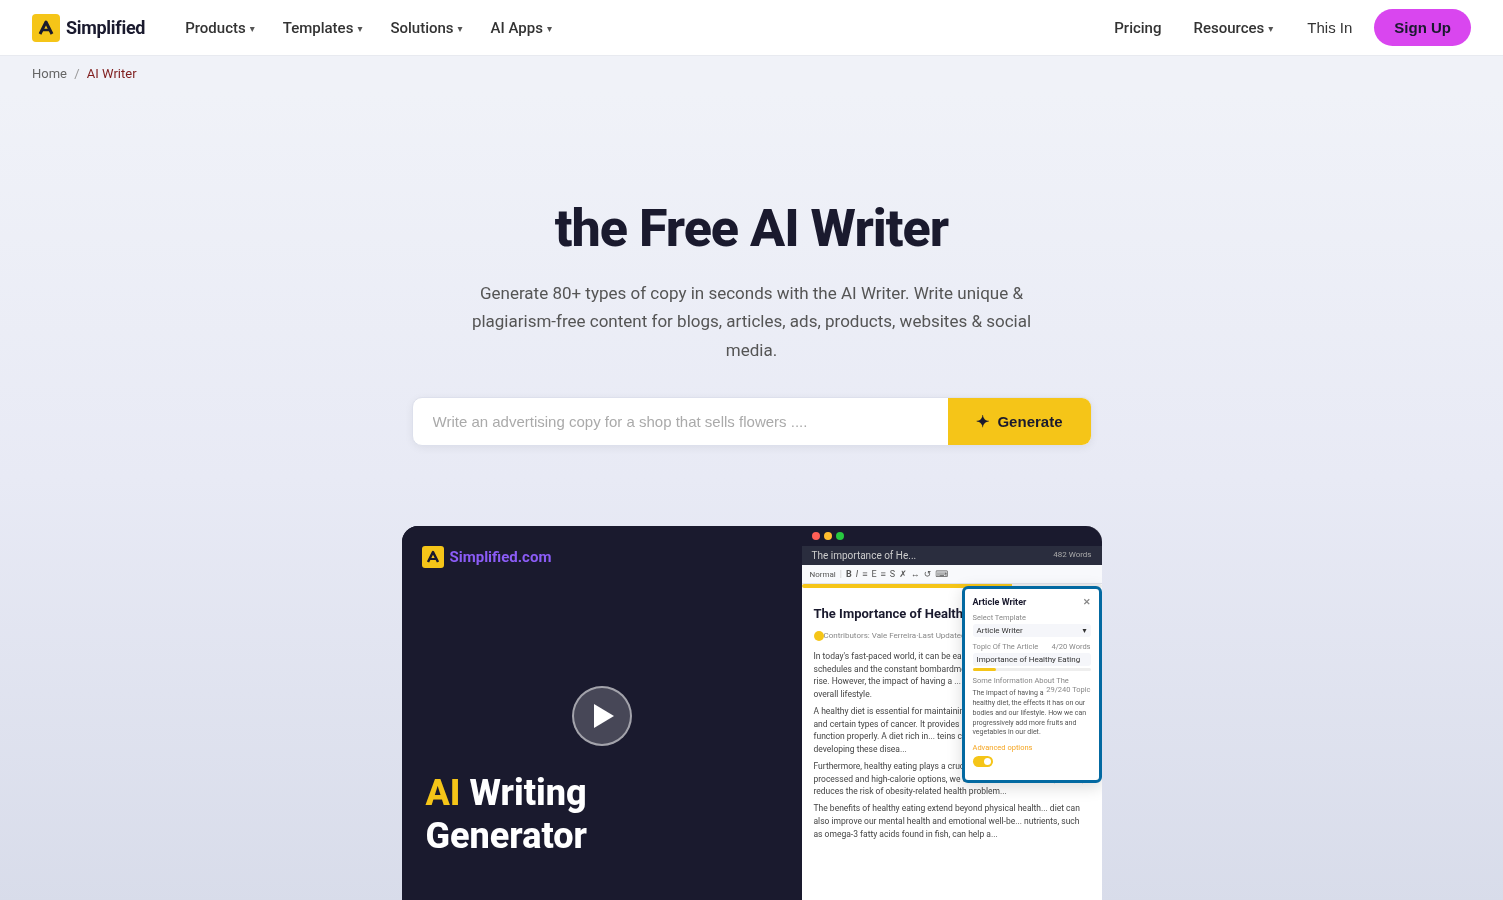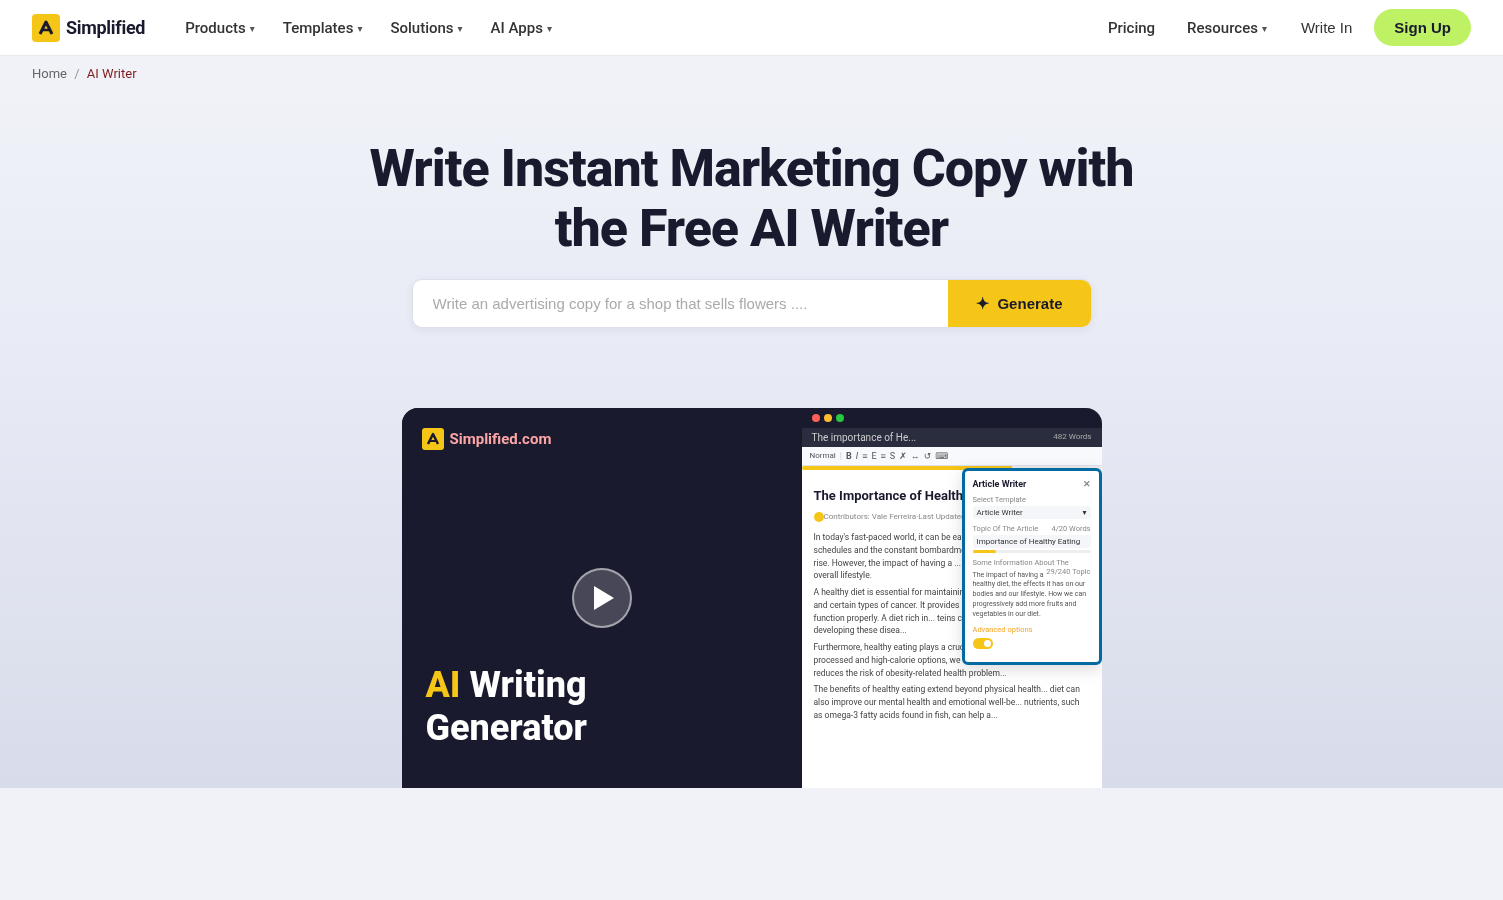--- a/index.html
+++ b/index.html
@@ -83,21 +83,21 @@
       background: none;
       border: none;
       font-size: 15px;
       color: #333;
       font-weight: 500;
       padding: 8px 14px;
       cursor: pointer;
       border-radius: 6px;
     }
     .btn-signup {
-      background: #bef264;
+      background: #d946ef;
       border: none;
       font-size: 15px;
       color: #1a1a2e;
       font-weight: 700;
       padding: 10px 20px;
       cursor: pointer;
       border-radius: 24px;
     }
 
     
@@ -200,27 +200,27 @@
     }
     .video-brand {
       position: absolute;
       top: 20px;
       left: 20px;
       display: flex;
       align-items: center;
       gap: 6px;
     }
     .video-brand-icon { width: 22px; height: 22px; }
-    .video-brand-text { color: #fca5a5; font-size: 15px; font-weight: 700; }
+    .video-brand-text { color: #8b5cf6; font-size: 15px; font-weight: 700; }
     .video-title-text {
       font-size: 36px;
       font-weight: 800;
       color: #fff;
       line-height: 1.2;
-      margin-bottom: 9px;
+      margin-bottom: 20px;
     }
     .video-title-text .ai-highlight { color: #f5c518; }
     .video-play-btn {
       position: absolute;
       top: 50%;
       left: 50%;
       transform: translate(-50%, -50%);
       width: 60px;
       height: 60px;
       background: rgba(255,255,255,0.2);
@@ -387,36 +387,37 @@
       <span class="chevron">▾</span>
     </div>
   </div>
 
   <div class="nav-right">
     <span class="nav-pricing">Pricing</span>
     <div class="nav-resources">
       <span>Resources</span>
       <span class="chevron">▾</span>
     </div>
-    <button class="btn-signin">Write In</button>
+    <button class="btn-signin">This In</button>
     <button class="btn-signup">Sign Up</button>
   </div>
 </nav>
 
 <div class="breadcrumb">
   <a href="#">Home</a>
   <span class="breadcrumb-sep">/</span>
   <span class="breadcrumb-current">AI Writer</span>
 </div>
 
 <section class="hero">
   <h1>
-    <span>Write Instant Marketing Copy with</span><br>
+    <br>
     <span>the Free AI Writer</span>
   </h1>
+  <p>Generate 80+ types of copy in seconds with the AI Writer. Write unique &amp; plagiarism-free content for blogs, articles, ads, products, websites &amp; social media.</p>
 
   <div class="search-bar">
     <input class="search-input" type="text" placeholder="Write an advertising copy for a shop that sells flowers ...." style="">
     <button class="btn-generate">
       <span class="generate-icon">✦</span>
       <span>Generate</span>
     </button>
   </div>
 </section>
 

